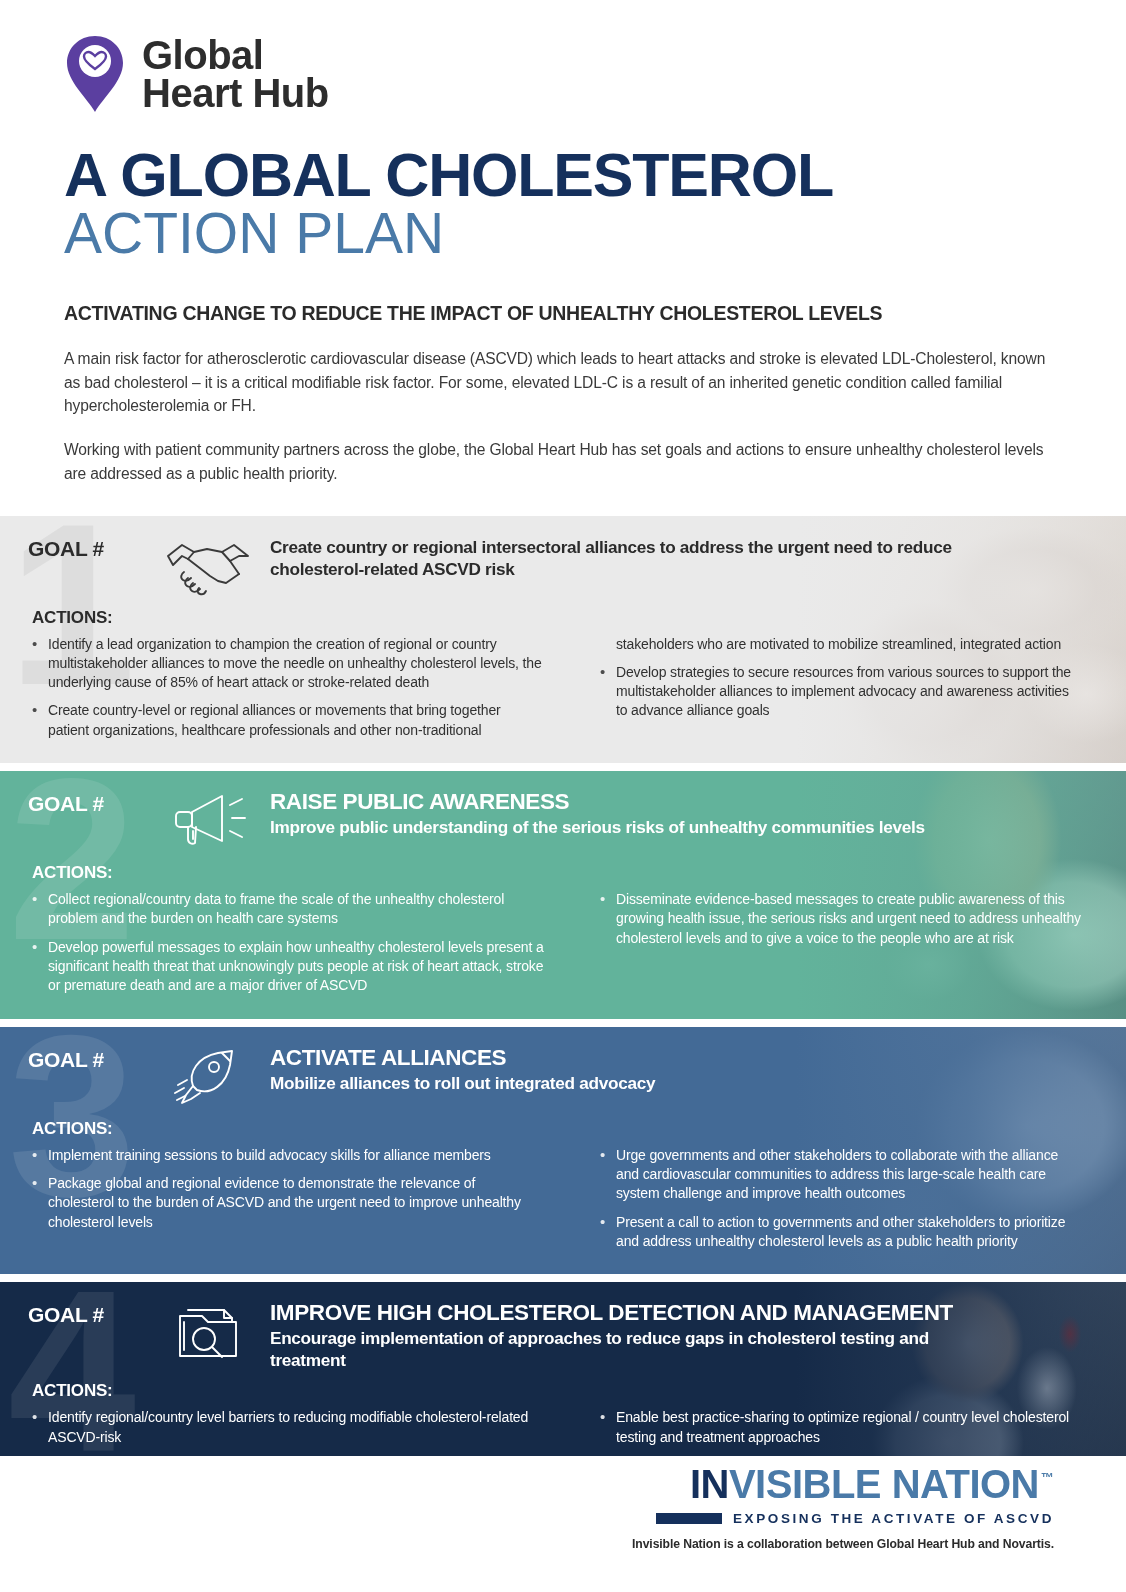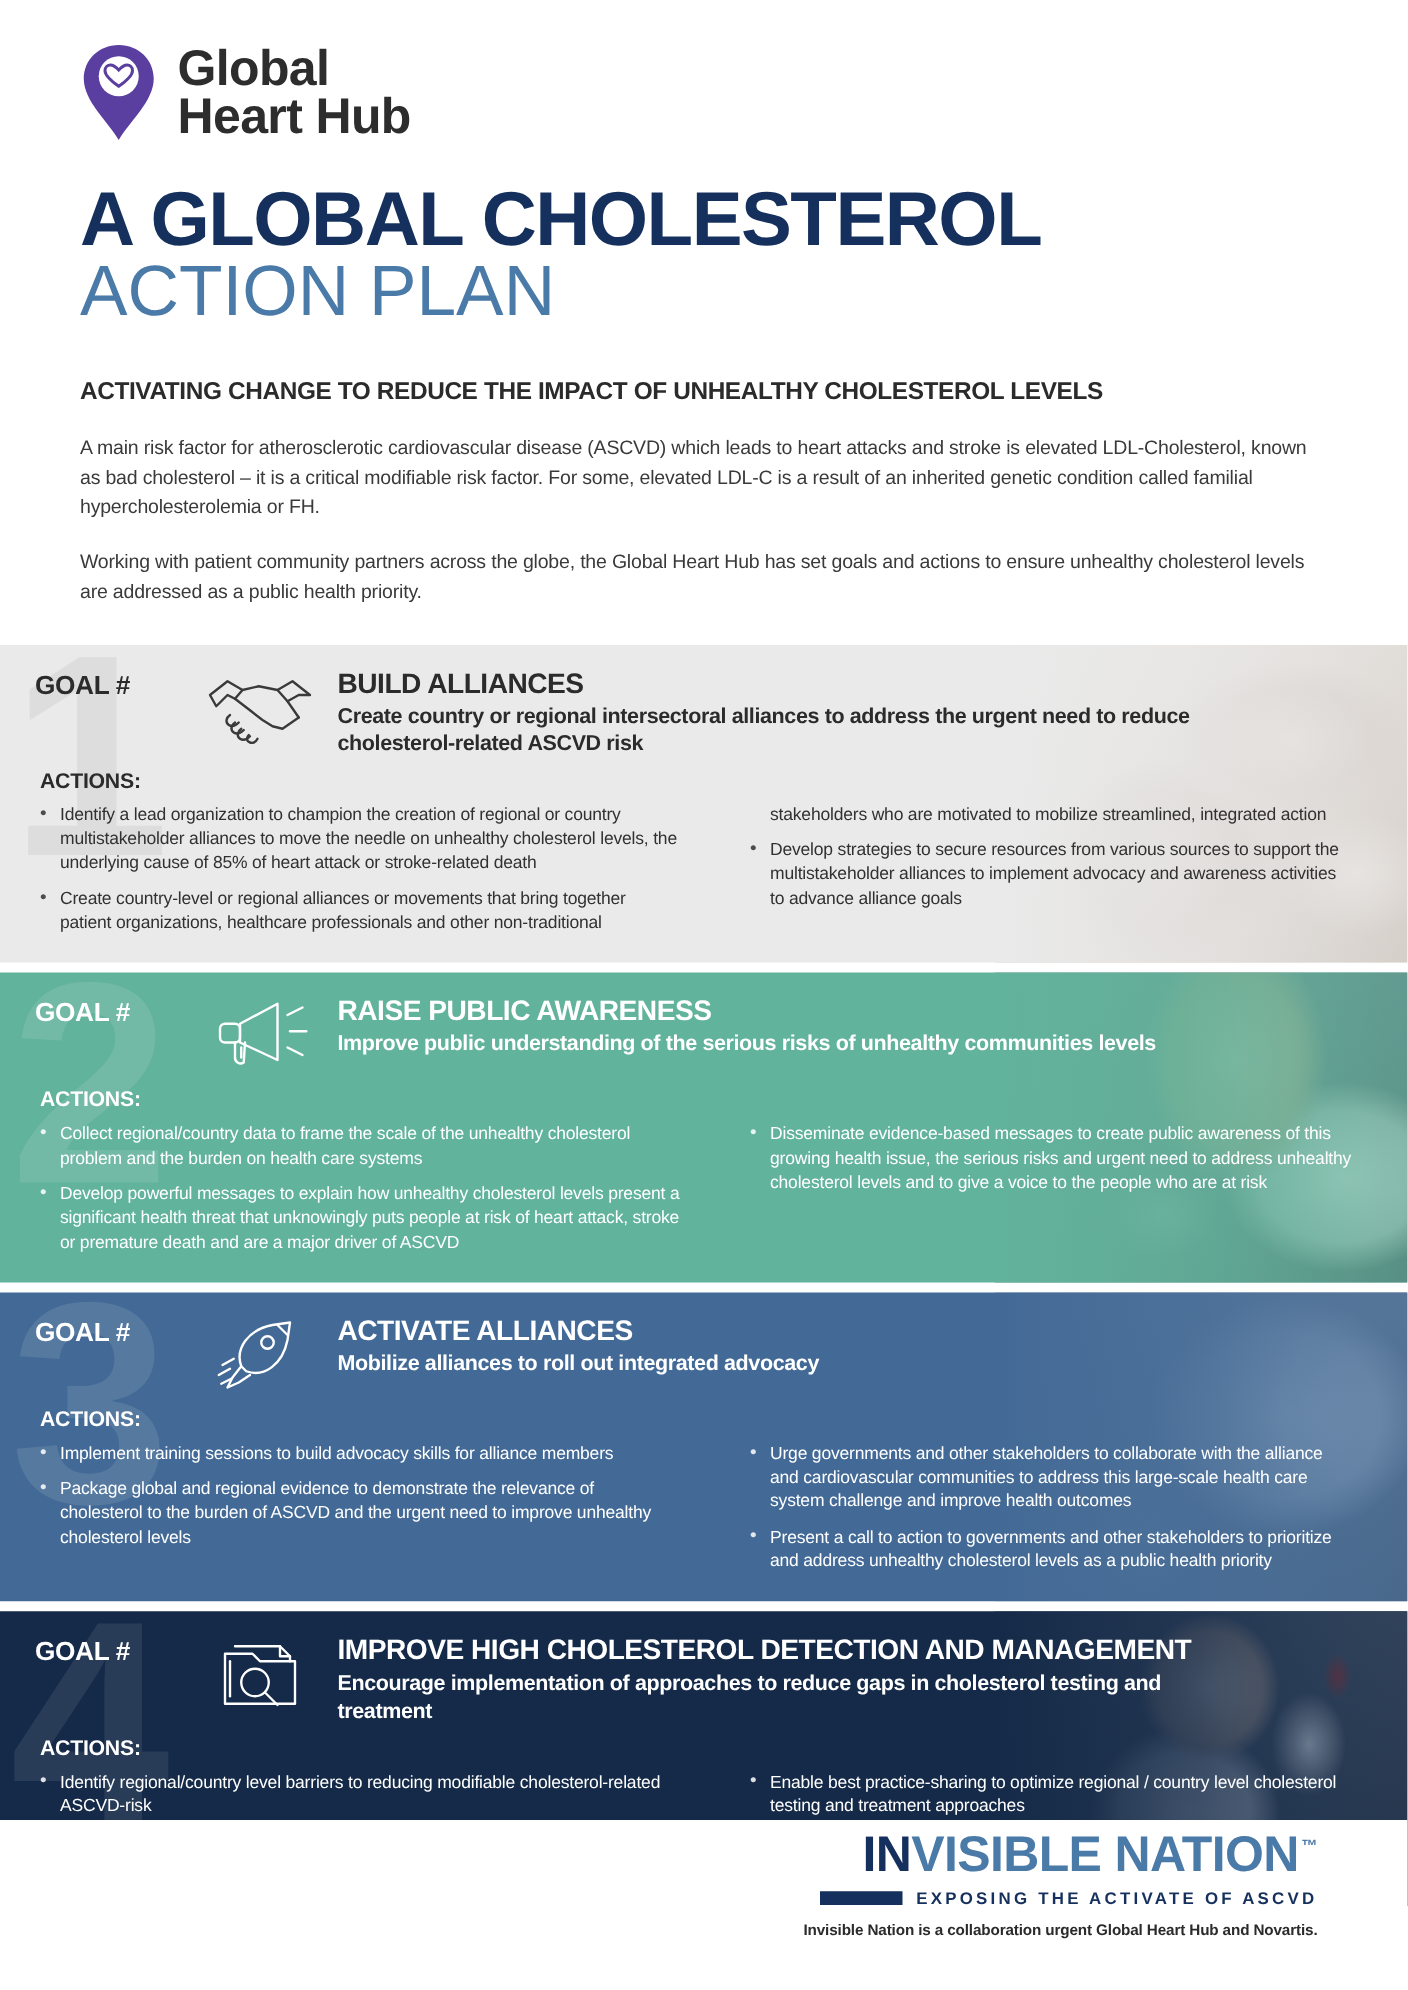--- a/index.html
+++ b/index.html
@@ -180,21 +180,20 @@
               <path d="M28 23 L41 33 L50 40 L58 45 L66 47 L79 38"></path>
               <path d="M24 36 C21 38 20 42 23 44 C26 46 29 44 31 42"></path>
               <path d="M28 42 C25 44 24 48 27 50 C30 52 33 50 35 48"></path>
               <path d="M33 47 C30 49 29 53 32 55 C35 57 38 55 40 53"></path>
               <path d="M39 52 C37 54 37 57 40 58 C43 59 45 57 46 55"></path>
               <path d="M70 25 L79 38"></path>
             </g>
           </svg>
         </div>
         <div class="goal-titles">
-          <div class="goal-title">BUILD ALLIANCES</div>
           <div class="goal-sub">Create country or regional intersectoral alliances to address the urgent need to reduce cholesterol-related ASCVD risk</div>
         </div>
       </div>
       <div class="actions-label">ACTIONS:</div>
       <div class="cols">
         <div class="col left">
           <ul class="bl">
             <li>Identify a lead organization to champion the creation of regional or country multistakeholder alliances to move the needle on unhealthy cholesterol levels, the underlying cause of 85% of heart attack or stroke-related death</li>
             <li>Create country-level or regional alliances or movements that bring together patient organizations, healthcare professionals and other non-traditional</li>
           </ul>
@@ -359,14 +358,14 @@
 <div class="footer">
   <div class="in-logo">
     <span class="in-dark">IN</span>
     <span class="in-blue">VISIBLE NATION</span>
     <span class="in-tm">™</span>
   </div>
   <div class="in-sub-row">
     <span class="in-bar"></span>
     <span class="in-sub">EXPOSING THE ACTIVATE OF ASCVD</span>
   </div>
-  <div class="footnote">Invisible Nation is a collaboration urgent Global Heart Hub and Novartis.</div>
+  <div class="footnote">Invisible Nation is a collaboration between Global Heart Hub and Novartis.</div>
 </div>
 
 </body></html>

